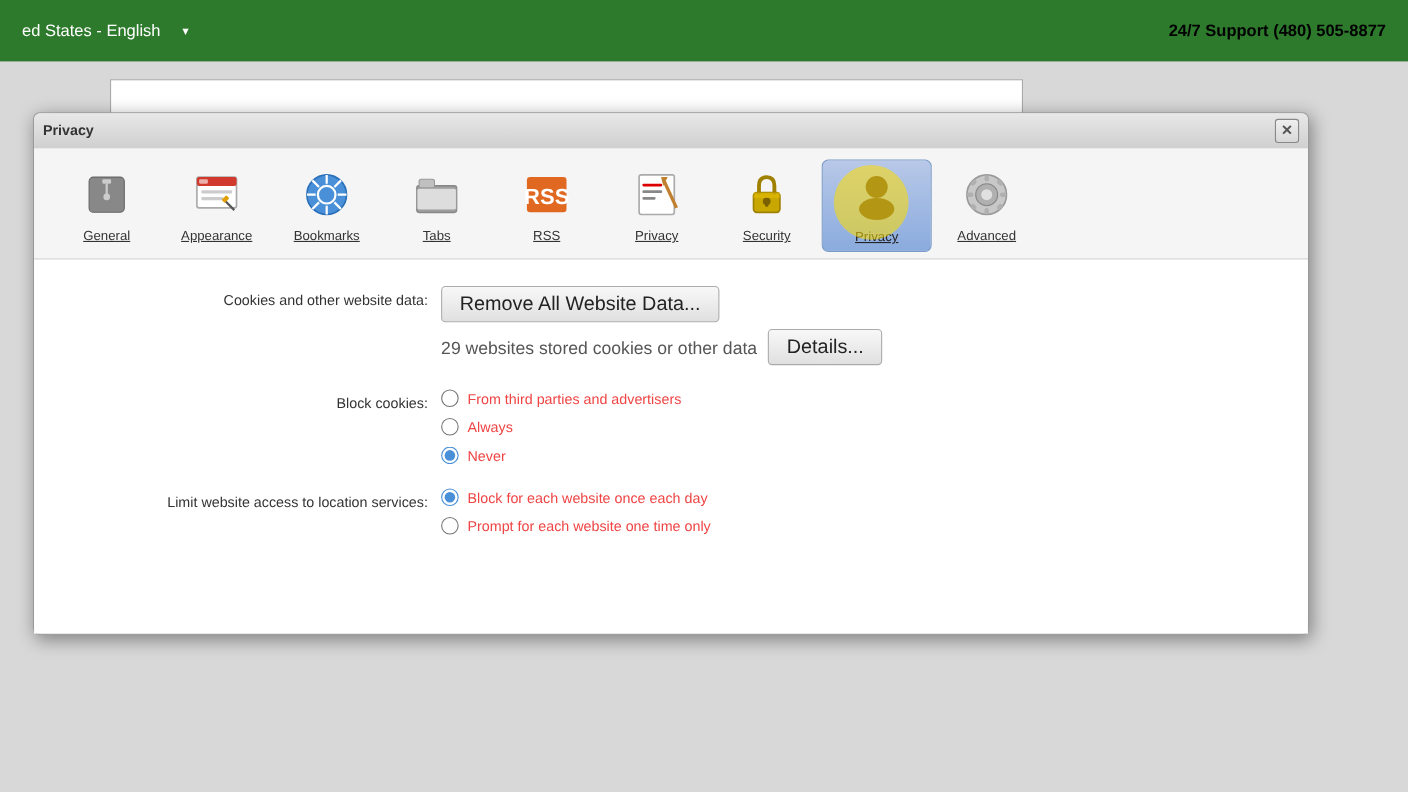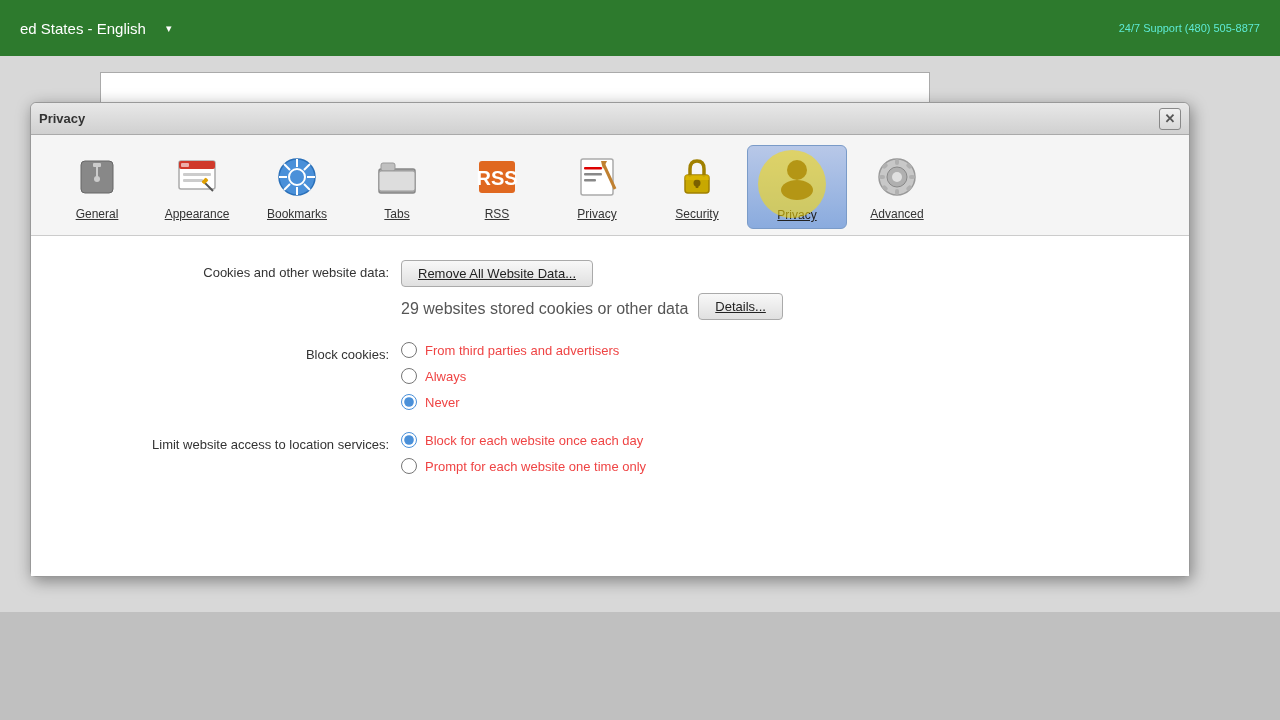--- a/index.html
+++ b/index.html
@@ -23,33 +23,33 @@
       padding: 0 20px;
     }
     .top-bar-left {
       color: white;
       font-size: 15px;
       display: flex;
       align-items: center;
       gap: 20px;
     }
     .top-bar-right {
-      color: #5eead4;
-      font-size: 11px;
-      font-weight: 400;
+      color: #000000;
+      font-size: 15px;
+      font-weight: 700;
     }
     .dropdown-arrow {
       font-size: 11px;
     }
 
     
     .bg-content {
       background: #d8d8d8;
       width: 100%;
-      height: 556px;
+      height: 664px;
       position: relative;
     }
 
     
     .bg-white-box {
       position: absolute;
       top: 16px;
       left: 100px;
       width: 830px;
       height: 78px;
@@ -172,25 +172,24 @@
       align-items: center;
       gap: 10px;
     }
 
     
     .btn {
       background: linear-gradient(to bottom, #f8f8f8, #e0e0e0);
       border: 1px solid #aaa;
       border-radius: 4px;
       padding: 5px 16px;
-      font-size: 13px;
+      font-size: 18px;
       cursor: pointer;
       color: #222;
       white-space: nowrap;
-      text-decoration: underline;
     }
 
     
     .info-text {
       font-size: 16px;
       color: #555;
       padding-top: 5px;
     }
 
     

